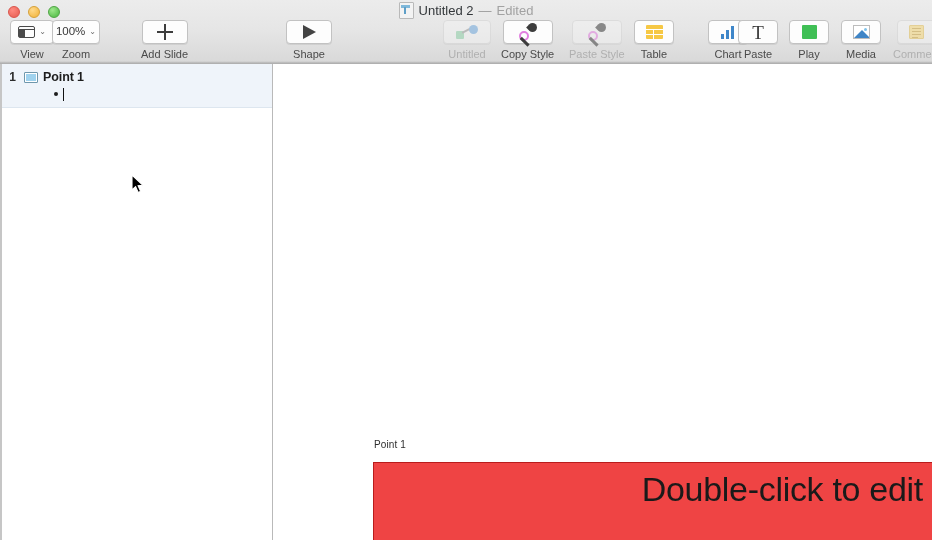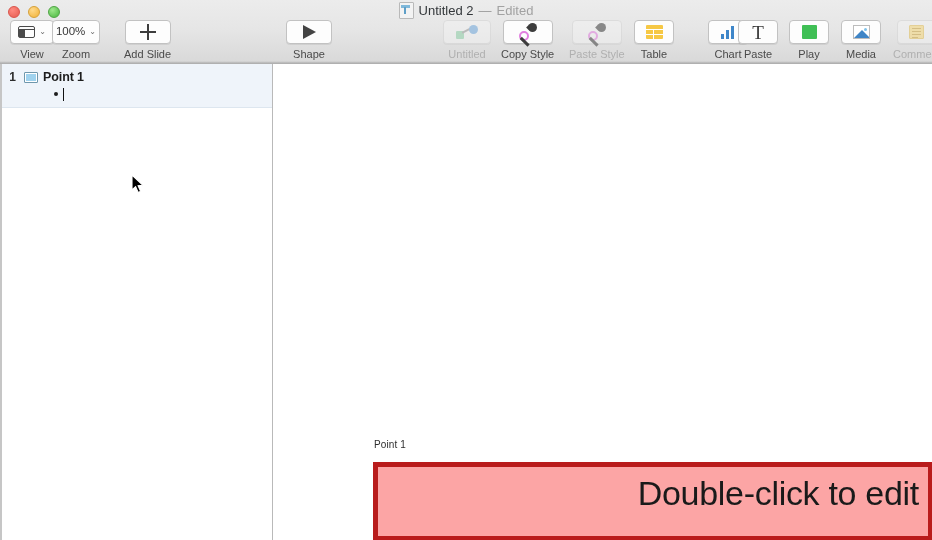--- a/index.html
+++ b/index.html
@@ -355,23 +355,23 @@
     left: 100px; top: 375px;
     font-size: 10px;
     color: #2e2e2e;
     letter-spacing: 0.1px;
   }
   .body-box {
     position: absolute;
     left: 99px; top: 398px;
     right: -1px;
     bottom: -1px;
-    border: 5px solid #b91c1c;
-    box-sizing: border-box;
-    background: #fca5a5;
+    border: 1px solid #b91c1c;
+    box-sizing: border-box;
+    background: #ef4444;
   }
   .body-text {
     position: absolute;
     right: 9px; top: 5px;
     font-size: 34px;
     line-height: 42px;
     color: #1a1a1a;
     font-weight: 400;
     white-space: nowrap;
     letter-spacing: -0.3px;
@@ -406,21 +406,21 @@
     </div>
 
     <div class="tb-item" style="left:52px;">
       <div class="tb-btn" style="width:48px;">
         <span class="zoom-val">100%</span>
         <span class="chev">⌄</span>
       </div>
       <div class="tb-label">Zoom</div>
     </div>
 
-    <div class="tb-item" style="left:124px;text-align:center;">
+    <div class="tb-item" style="left:141px;text-align:center;">
       <div class="tb-btn" style="width:46px;">
         <span class="ic-plus"></span>
       </div>
       <div class="tb-label">Add Slide</div>
     </div>
 
     <div class="tb-item" style="left:286px;">
       <div class="tb-btn" style="width:46px;">
         <span class="ic-play"></span>
       </div>

